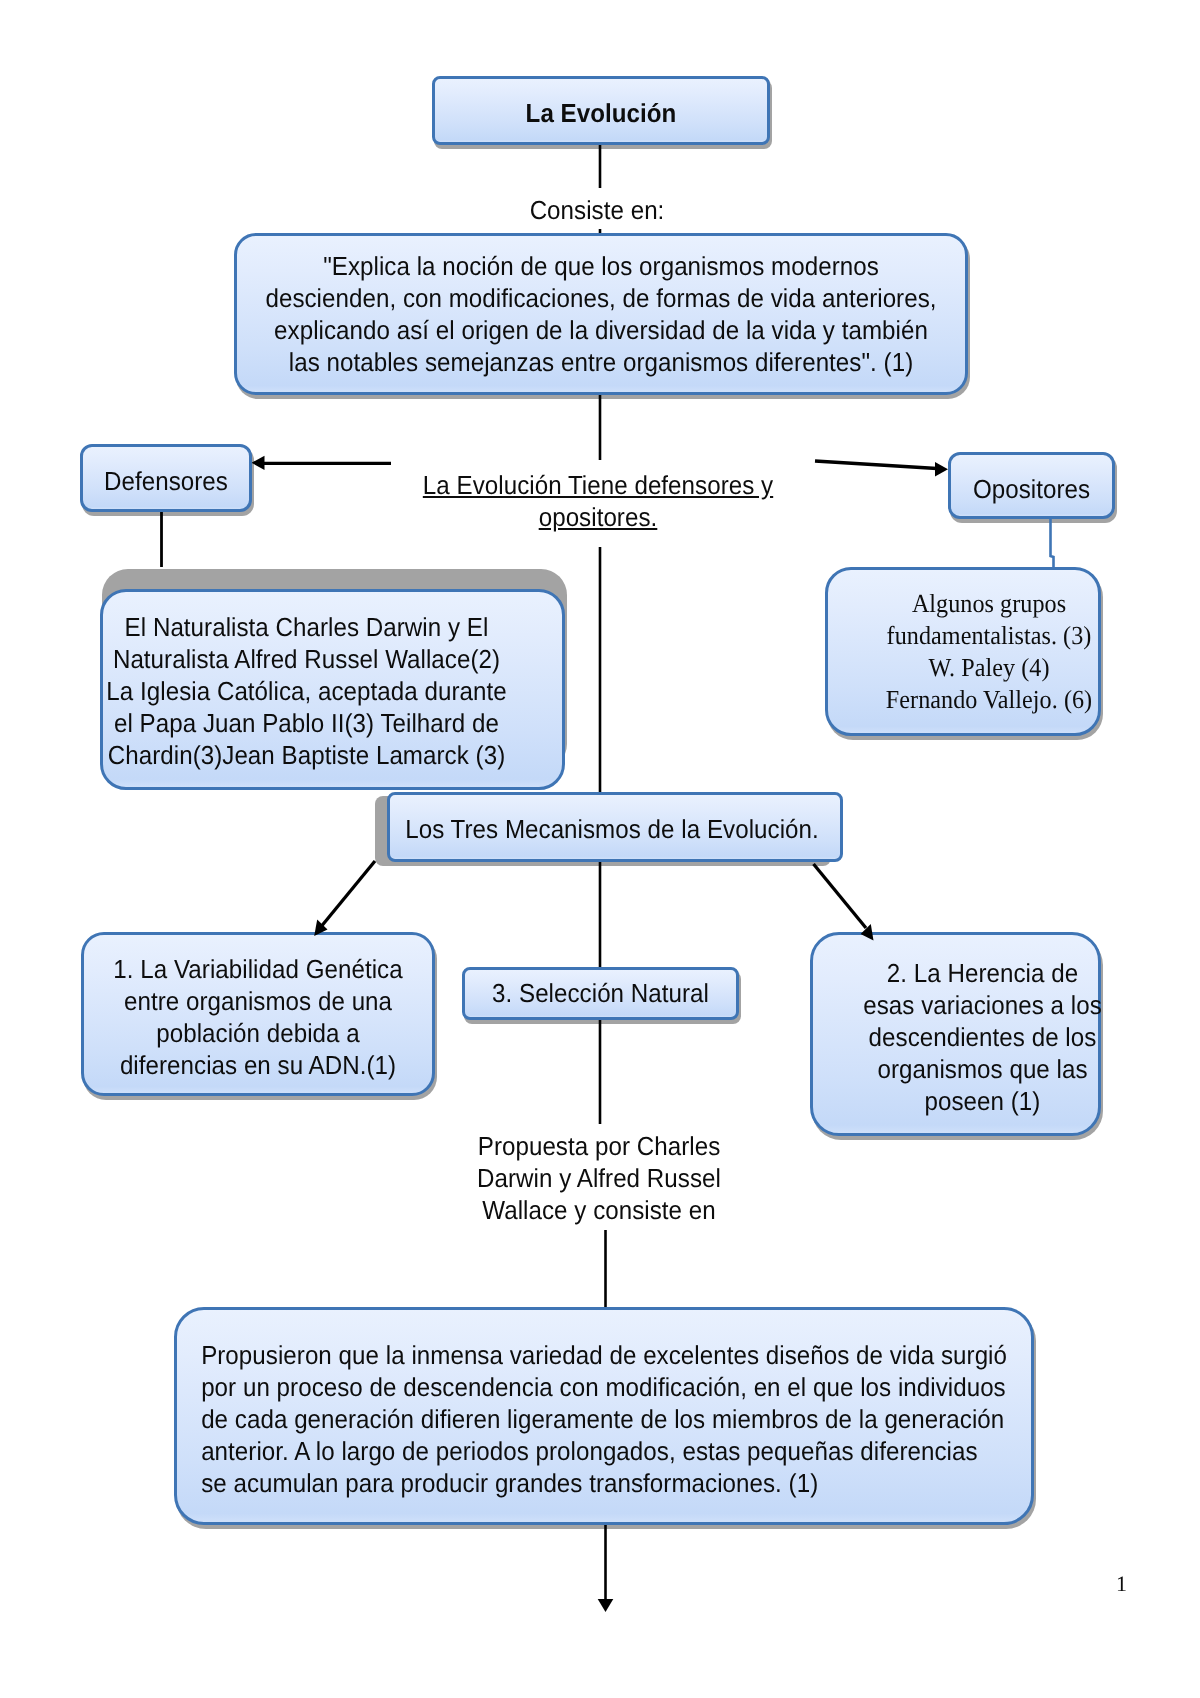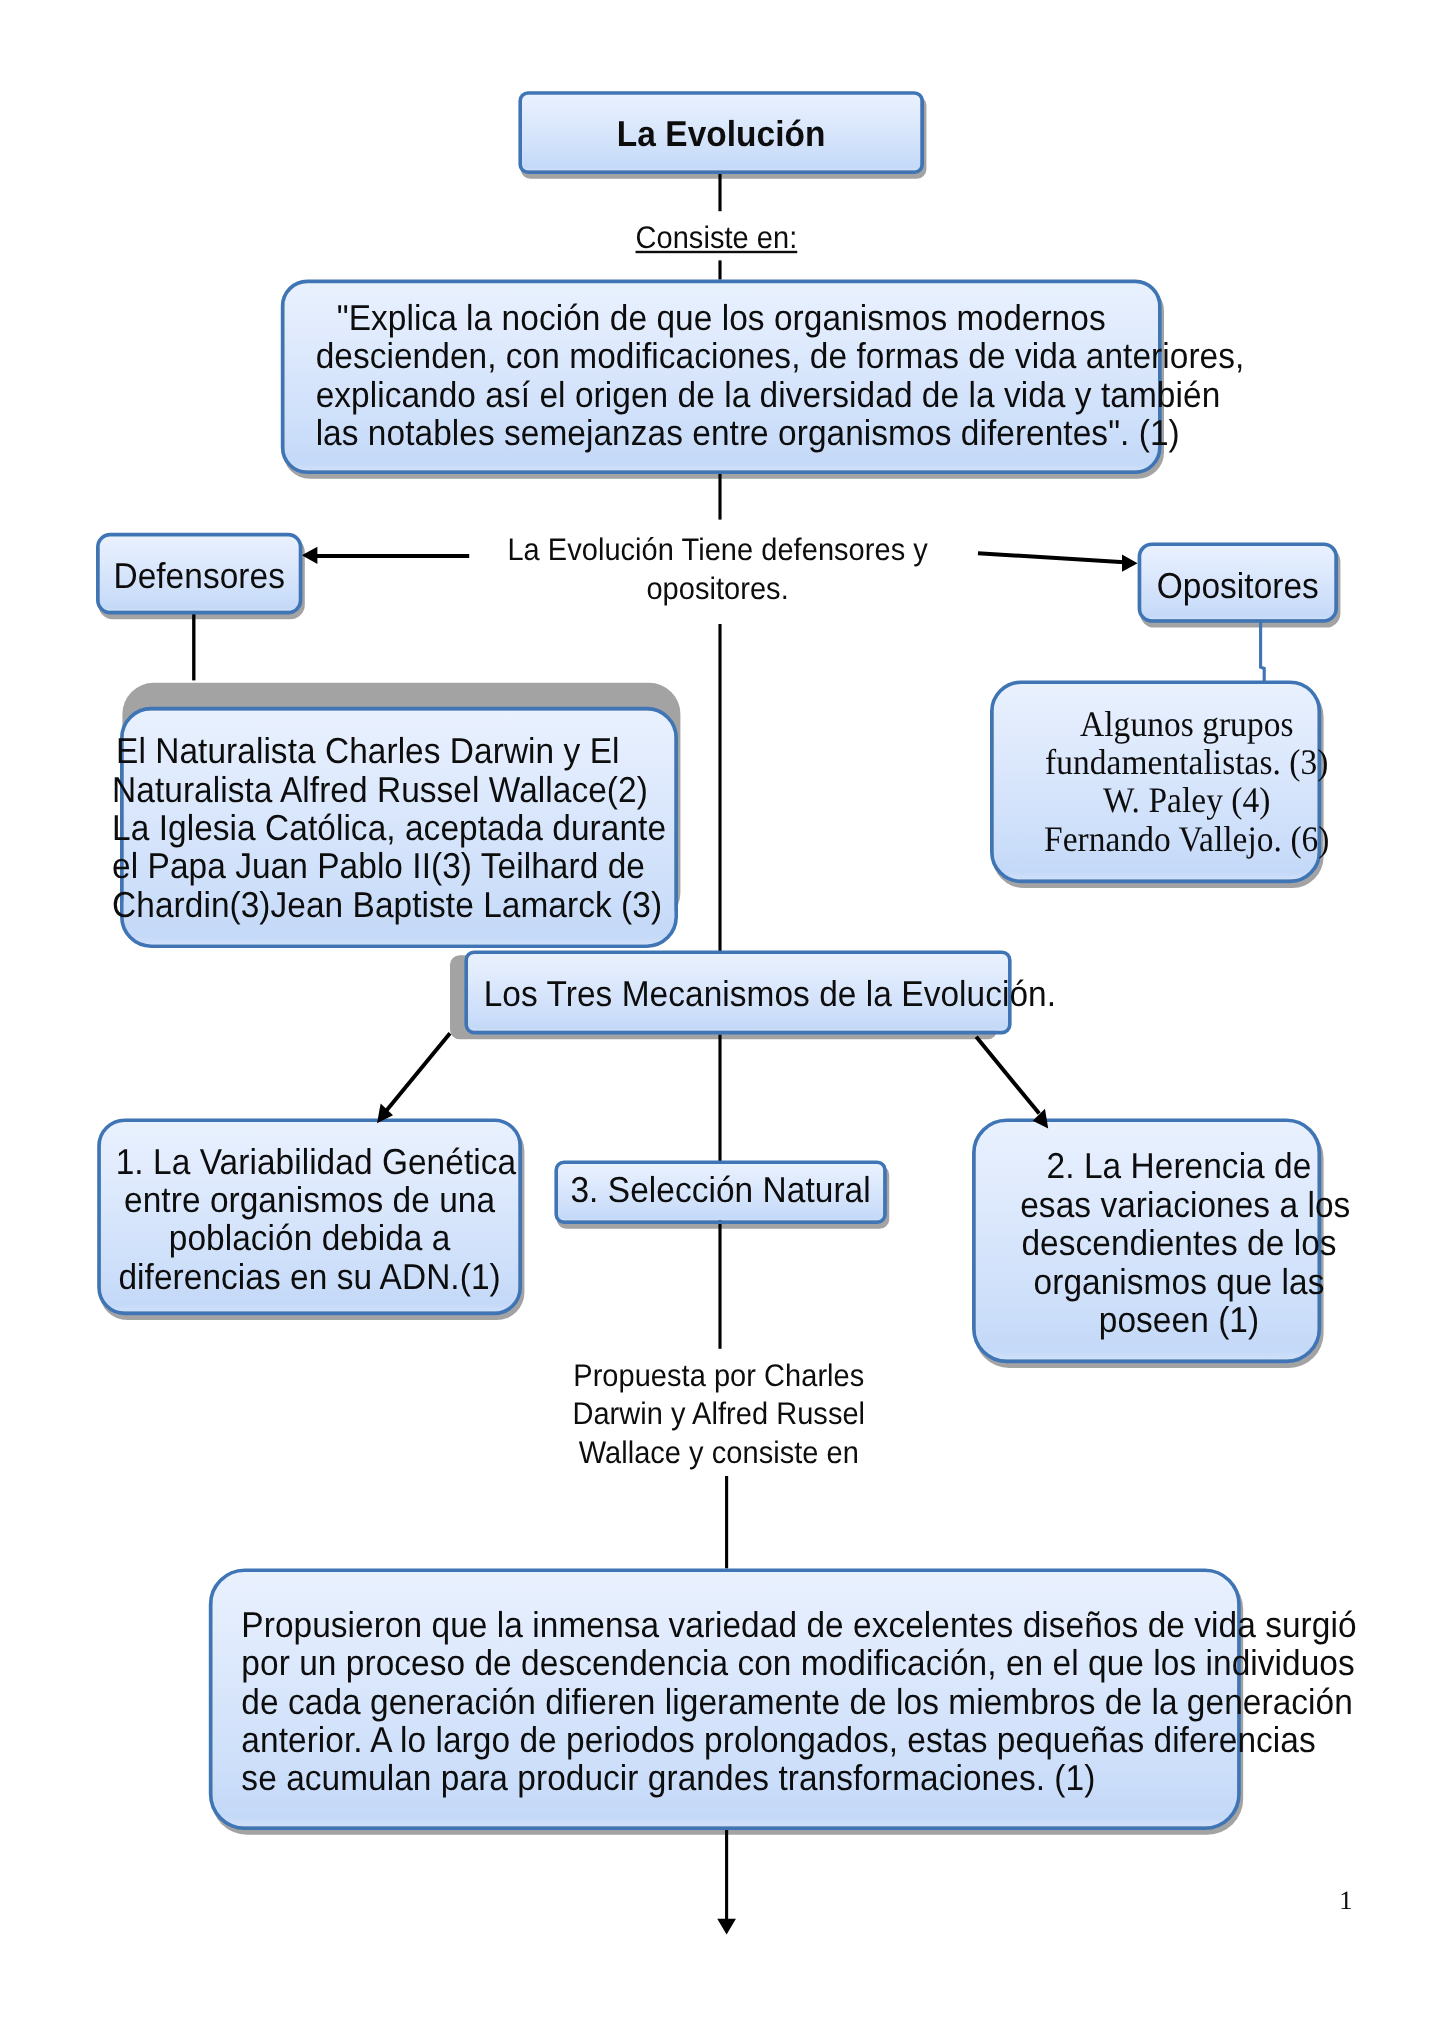--- a/index.html
+++ b/index.html
@@ -8,21 +8,21 @@
        font-family:"Liberation Sans",sans-serif;
        -webkit-font-smoothing:antialiased;
        text-rendering:geometricPrecision;}
   #canvas{will-change:transform;}
   #canvas{position:absolute;left:0;top:0;width:1200px;height:1698px;}
 
   .node{position:absolute;box-sizing:border-box;
         border:3px solid #3f75b5;
         background:linear-gradient(180deg,#e9f1fe 0%,#e2ecfd 22%,#cfe0fa 72%,#c4d9f8 96%,#cfe0fa 100%);
         display:flex;align-items:center;justify-content:center;
-        text-align:center;color:#0d0d0d;font-size:30px;line-height:32px;letter-spacing:0.05px;
+        text-align:center;color:#0d0d0d;font-size:26px;line-height:32px;letter-spacing:0.05px;
         border-radius:8px;}
   .shadow{position:absolute;background:#a3a3a3;border-radius:8px;}
   .node .txt{display:block;width:100%;white-space:pre;position:relative;z-index:1;transform:scaleX(0.9285);}
 
   svg#edges,svg#edges-top{position:absolute;left:0;top:0;width:1200px;height:1698px;overflow:visible;pointer-events:none;}
   .lbl{position:absolute;font-size:24px;line-height:32px;color:#0d0d0d;
        letter-spacing:0.25px;text-align:center;white-space:pre;background:#ffffff;}
   .lbl > span{display:block;font-size:26px;line-height:32px;letter-spacing:0.05px;
        transform:scaleX(0.9285);white-space:pre;}
   .pagenum{position:absolute;font-size:22px;line-height:22px;color:#0d0d0d;
@@ -133,21 +133,21 @@
 
   <svg id="edges-top" viewBox="0 0 1200 1698">
 
     <line x1="375" y1="861" x2="320" y2="928" stroke="#000" stroke-width="3.3"></line>
     <path d="M 314.2 936 L 317.2 919.5 L 327.5 929.4 Z" fill="#000"></path>
 
     <line x1="813.5" y1="864" x2="866" y2="928" stroke="#000" stroke-width="3.3"></line>
     <path d="M 873.5 940.5 L 870.8 924 L 860.6 934 Z" fill="#000"></path>
   </svg>
 
-  <div class="lbl" style="left:446.5px;top:176px;width:300px;height:41px;text-decoration:underline;"><span style="line-height:45px;">Consiste en:</span></div>
-  <div class="lbl" style="left:398px;top:433px;width:400px;padding-top:9px;padding-bottom:14px;"><span>La Evolución Tiene defensores y
+  <div class="lbl" style="left:446.5px;top:188px;width:300px;height:41px;"><span style="line-height:45px;">Consiste en:</span></div>
+  <div class="lbl" style="left:398px;top:460px;width:400px;padding-top:9px;padding-bottom:14px;text-decoration:underline;"><span>La Evolución Tiene defensores y
 opositores.</span></div>
   <div class="lbl" style="left:449px;top:1124px;width:300px;padding-top:6px;"><span>Propuesta por Charles
 Darwin y Alfred Russel
 Wallace y consiste en</span></div>
 
   <div class="pagenum" style="left:1116px;top:1573px;">1</div>
 </div>
 
 </body></html>

